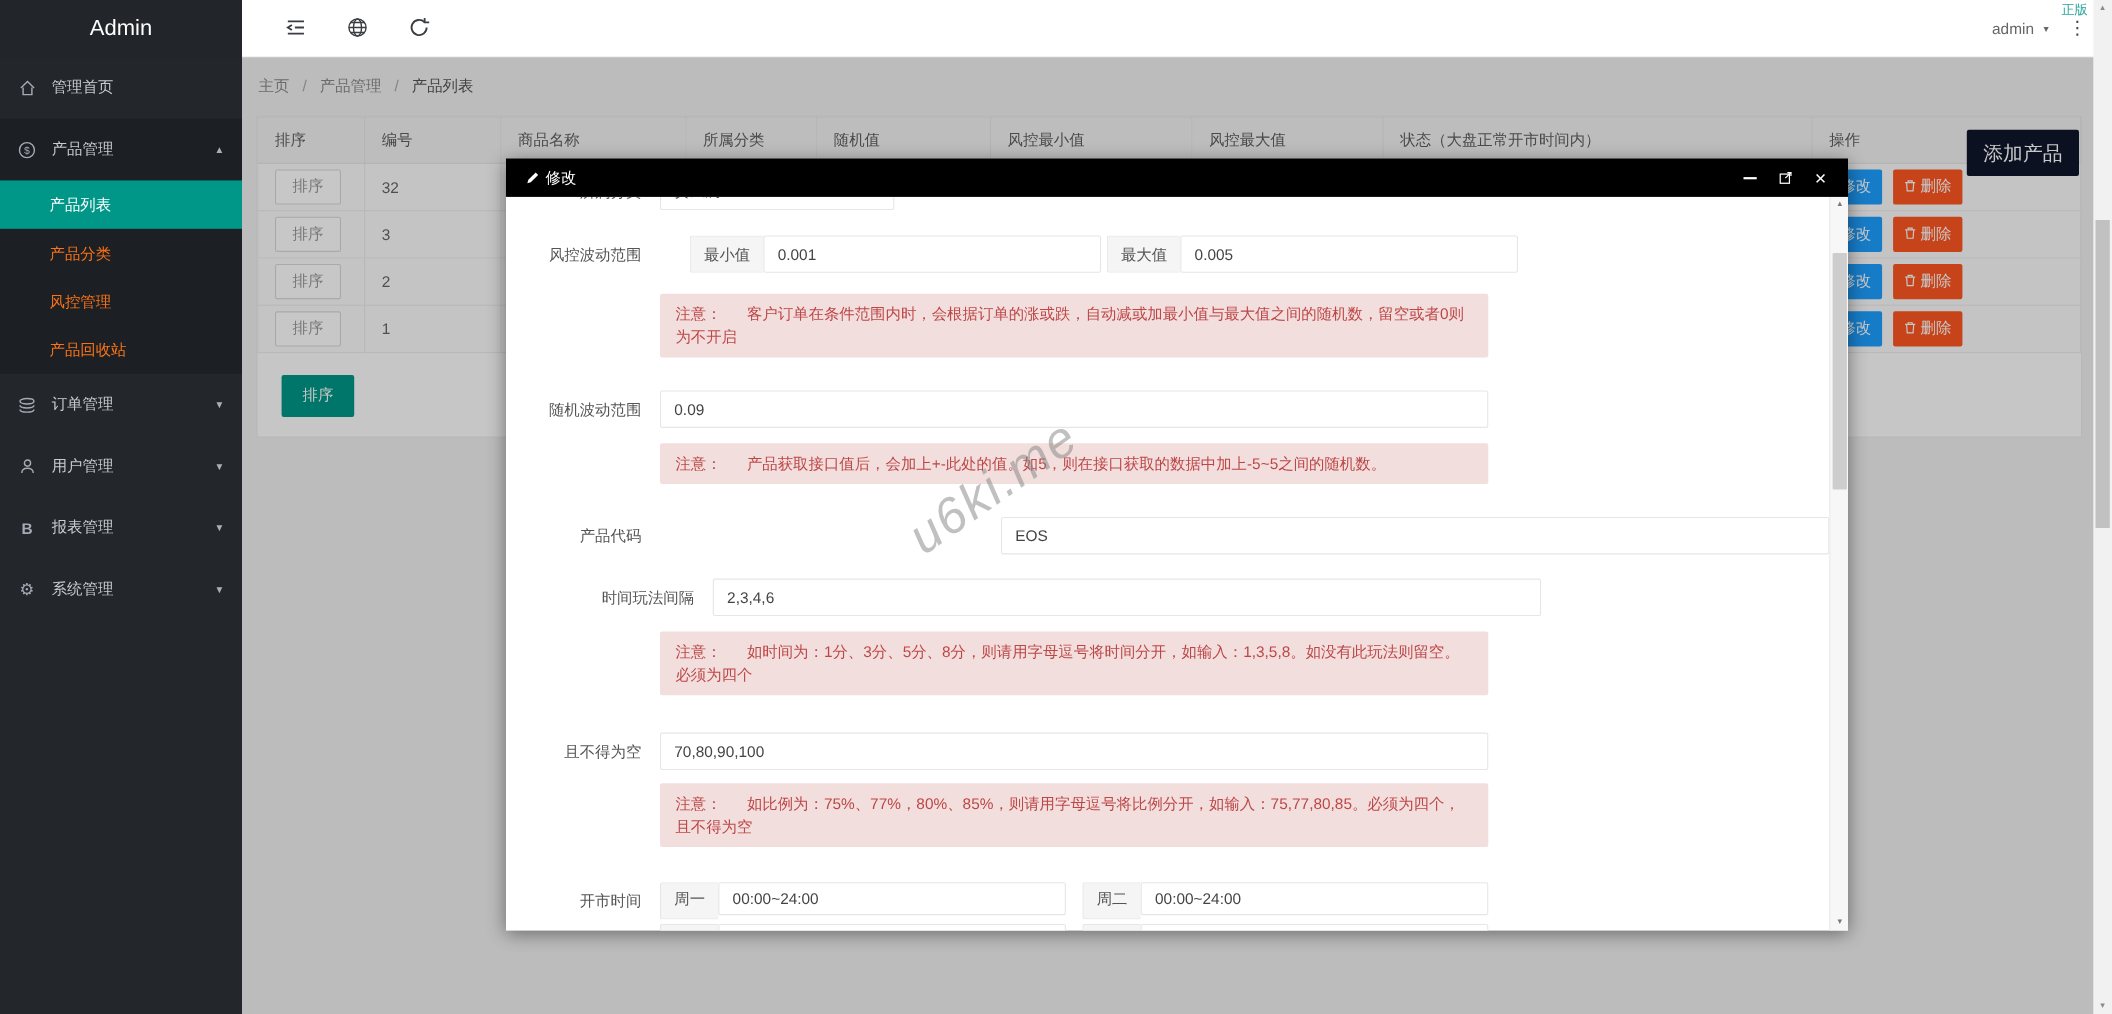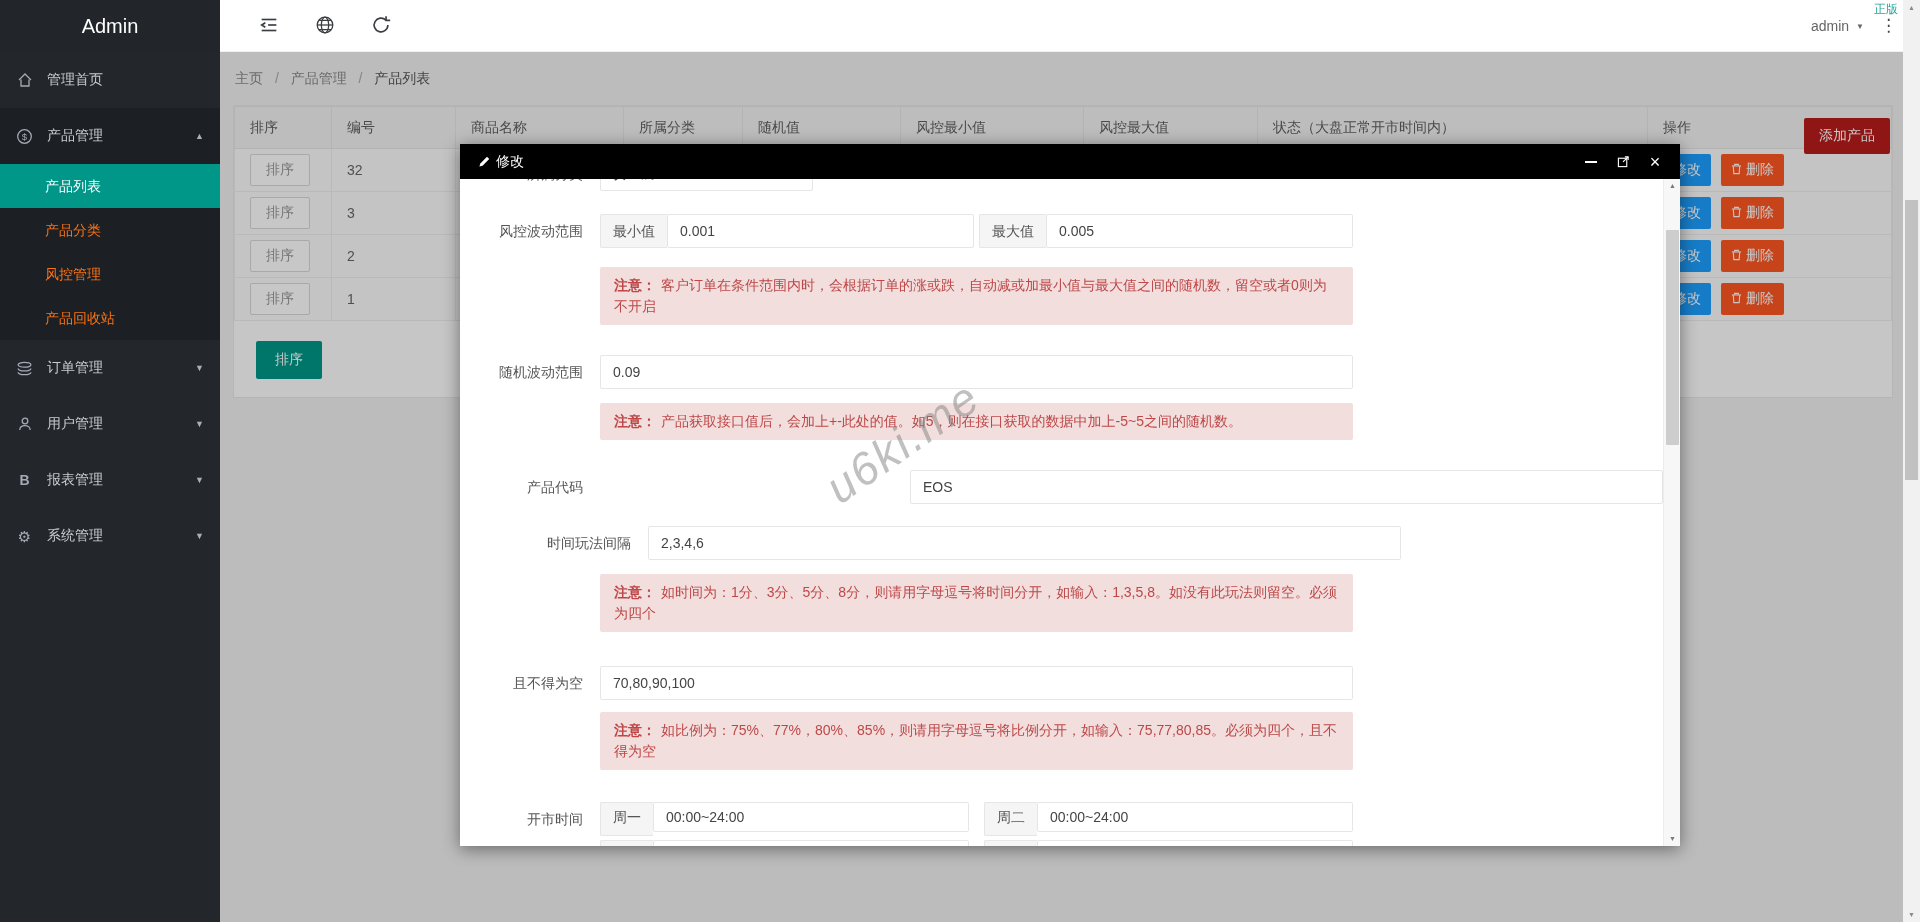--- a/index.html
+++ b/index.html
@@ -26,21 +26,21 @@
   .tb-user .caret-down { font-size:8px; margin-left:7px; color:#666; }
   .tb-kebab { position:absolute; right:26px; top:14px; font-size:17px; color:#444; cursor:pointer; line-height:24px; width:14px; text-align:center; }
 
   
   .content { position:absolute; left:220px; top:52px; width:1700px; height:870px; background:#f1f1f1; }
   .breadcrumb { height:53px; line-height:53px; padding-left:15px; color:#999; }
   .breadcrumb .sep { margin:0 8px; color:#aaa; }
   .crumb { color:#8a8a8a; cursor:pointer; }
   .crumb-current { color:#555; }
   .card { position:relative; margin:0 27px 0 13px; background:#fefefe; border:1px solid #e8e8e8; padding-bottom:18px; }
-  .btn-add { position:absolute; top:12px; right:2px; background:#b91c1c; border:none; color:#fff; font-size:14px; padding:9px 15px; border-radius:2px; cursor:pointer; z-index:1; }
+  .btn-add { position:absolute; top:12px; right:2px; background:#0f172a; border:none; color:#fff; font-size:18px; padding:9px 15px; border-radius:2px; cursor:pointer; z-index:1; }
   table.products { width:100%; border-collapse:collapse; table-layout:fixed; color:#666; }
   table.products th { background:#f2f2f2; height:42px; font-weight:normal; text-align:left; padding-left:15px; border:1px solid #e6e6e6; color:#5f5f5f; overflow:hidden; white-space:nowrap; }
   table.products td { height:43px; padding-left:15px; border:1px solid #ededed; overflow:hidden; white-space:nowrap; background:#fbfbfb; }
   .btn-plain { display:inline-block; padding:6px 15px; border:1px solid #d9d9d9; background:#fff; color:#999; font-size:14px; border-radius:2px; cursor:pointer; }
   .btn-edit { display:inline-block; border:none; background:#1e9fff; color:#fff; font-size:14px; padding:7px 10px; border-radius:2px; cursor:pointer; margin-right:10px; }
   .btn-del { display:inline-block; border:none; background:#ff5722; color:#fff; font-size:14px; padding:7px 10px; border-radius:2px; cursor:pointer; }
   .btn-del svg { vertical-align:-1px; margin-right:4px; }
   .card-footer { padding:20px 0 0 22px; }
   .btn-sort-main { background:#009688; border:none; color:#fff; font-size:14px; padding:10px 19px; border-radius:2px; cursor:pointer; }
   .content-dim { position:absolute; left:0; top:0; right:0; bottom:0; background:rgba(0,0,0,0.22); z-index:5; }
@@ -56,23 +56,23 @@
   .modal-body { position:relative; height:667px; overflow:hidden; padding-right:17px; }
 
   .form { margin-top:-22px; padding-left:0; }
   .form-row { display:flex; }
   .form-label { width:140px; flex-shrink:0; text-align:right; padding-right:17px; line-height:34px; color:#555; white-space:nowrap; }
   .form-field { width:753px; display:flex; }
   .ipt { height:34px; border:1px solid #e6e6e6; background:#fff; font-size:14px; color:#444; padding:0 12px; outline:none; width:100%; border-radius:2px; }
   .ipt-sm { width:213px; }
   .input-group { display:flex; flex:1; }
   .addon { background:#f5f5f5; border:1px solid #e6e6e6; border-right:none; padding:0 12px; line-height:32px; color:#555; white-space:nowrap; border-radius:2px 0 0 2px; flex-shrink:0; }
-  .gap5 { gap:5px; } .gap15 { gap:15px; }
+  .gap5 { gap:5px;margin-left:27px; } .gap15 { gap:15px; }
   .note { width:753px; background:#f3dede; color:#bd4747; padding:8px 14px; line-height:21px; border-radius:2px; }
-  .note b { font-weight:bold; margin-right:5px; }
+  .note b { font-weight:normal; margin-right:23px; }
   .row0 { margin-bottom:23px; } .row1 { margin-bottom:19px; } .noter1 { margin-bottom:30px; }
   .row2 { margin-bottom:14px; } .noter2 { margin-bottom:30px; } .row3 { margin-bottom:22px;justify-content:space-between; }
   .row4 { margin-bottom:14px;padding-left:48px; } .noter3 { margin-bottom:34px; } .row5 { margin-bottom:12px; }
   .noter4 { margin-bottom:32px; } .row6 { margin-bottom:4px; }
   .day-ipt { height:30px; }
   .day-addon { line-height:28px; }
 
   
   .scrollbar-y { position:absolute; right:0; top:0; width:17px; height:667px; background:#f7f7f7; border-left:1px solid #ececec; }
   .sb-arrow { position:absolute; left:0; width:17px; height:14px; text-align:center; font-size:7px; color:#7a7a7a; line-height:14px; cursor:pointer; }

